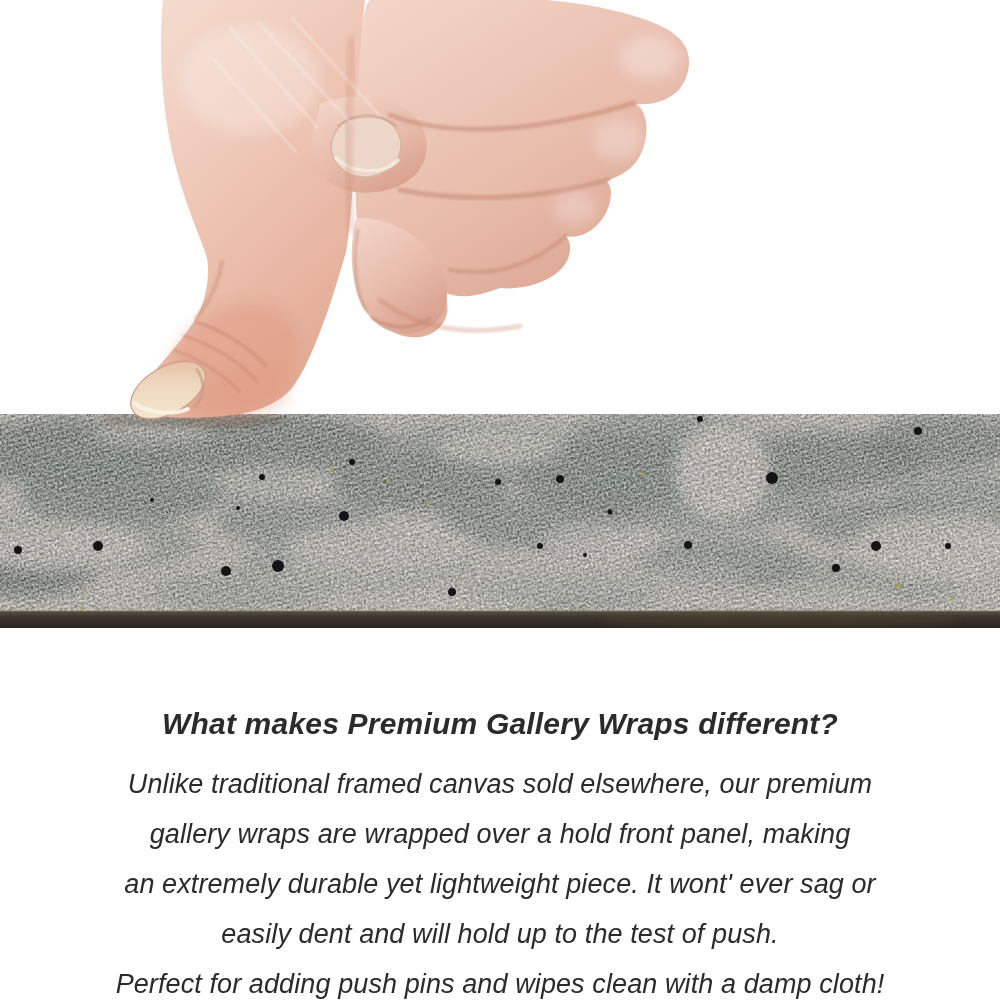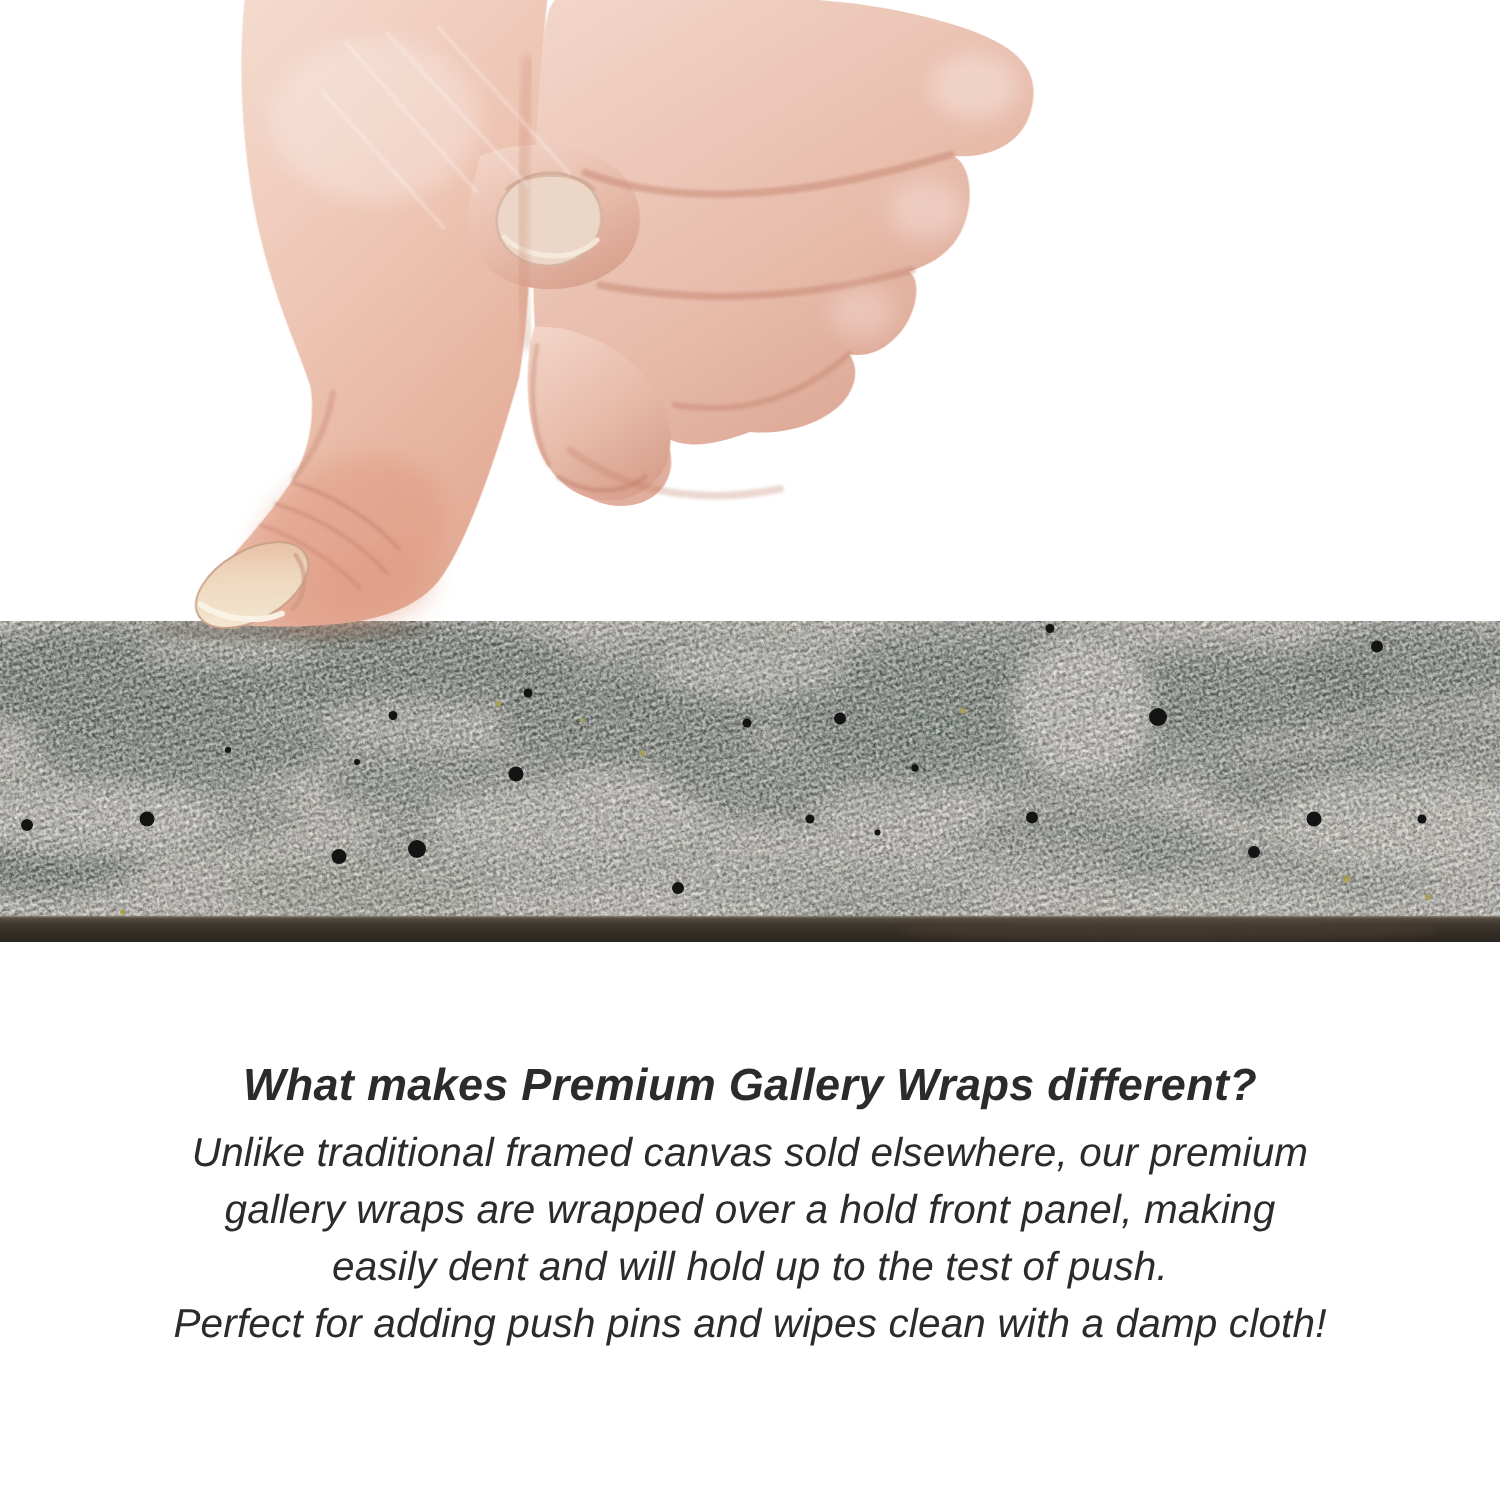--- a/index.html
+++ b/index.html
@@ -6,24 +6,24 @@
   .stage{
     position:relative;width:1000px;height:1000px;background:#ffffff;
     overflow:hidden;font-family:"Liberation Sans",sans-serif;
   }
   .hero{position:absolute;left:0;top:0;width:1000px;height:1000px;}
   .info{
     position:absolute;left:0;top:704px;width:1000px;text-align:center;
     color:#2b2b2b;font-style:italic;
   }
   .info h2{
-    margin:0 0 5px 0;font-size:30px;line-height:40px;font-weight:700;
+    margin:0 0 21px 0;font-size:30px;line-height:40px;font-weight:700;
     letter-spacing:.2px;
   }
-  .info p{margin:0;font-size:27px;line-height:38px;font-weight:400;letter-spacing:.1px;}
+  .info p{margin:12px;font-size:27px;line-height:38px;font-weight:400;letter-spacing:.1px;}
 </style>
 </head>
 <body>
 
 <div class="stage">
 
   <svg class="hero" viewBox="0 0 1000 1000">
     <defs>
       <clipPath id="stripClip">
           <rect x="0" y="414" width="1000" height="214"></rect>
@@ -256,16 +256,17 @@
         <path d="M 134,403 C 148,413 172,416 188,409" stroke="#faf3e6" stroke-width="4" fill="none" opacity="0.95" stroke-linecap="round"></path>
         <path d="M 197,370 C 205,381 205,396 195,406" stroke="#c89680" stroke-width="3" fill="none" opacity="0.6" stroke-linecap="round"></path>
       </g>
     </g>
   </svg>
 
   <div class="info">
     <h2>What makes Premium Gallery Wraps different?</h2>
     <p>Unlike traditional framed canvas sold elsewhere, our premium</p>
     <p>gallery wraps are wrapped over a hold front panel, making</p>
+    <p>an extremely durable yet lightweight piece. It wont' ever sag or</p>
     <p>easily dent and will hold up to the test of push.</p>
     <p>Perfect for adding push pins and wipes clean with a damp cloth!</p>
   </div>
 </div>
 
 </body></html>

